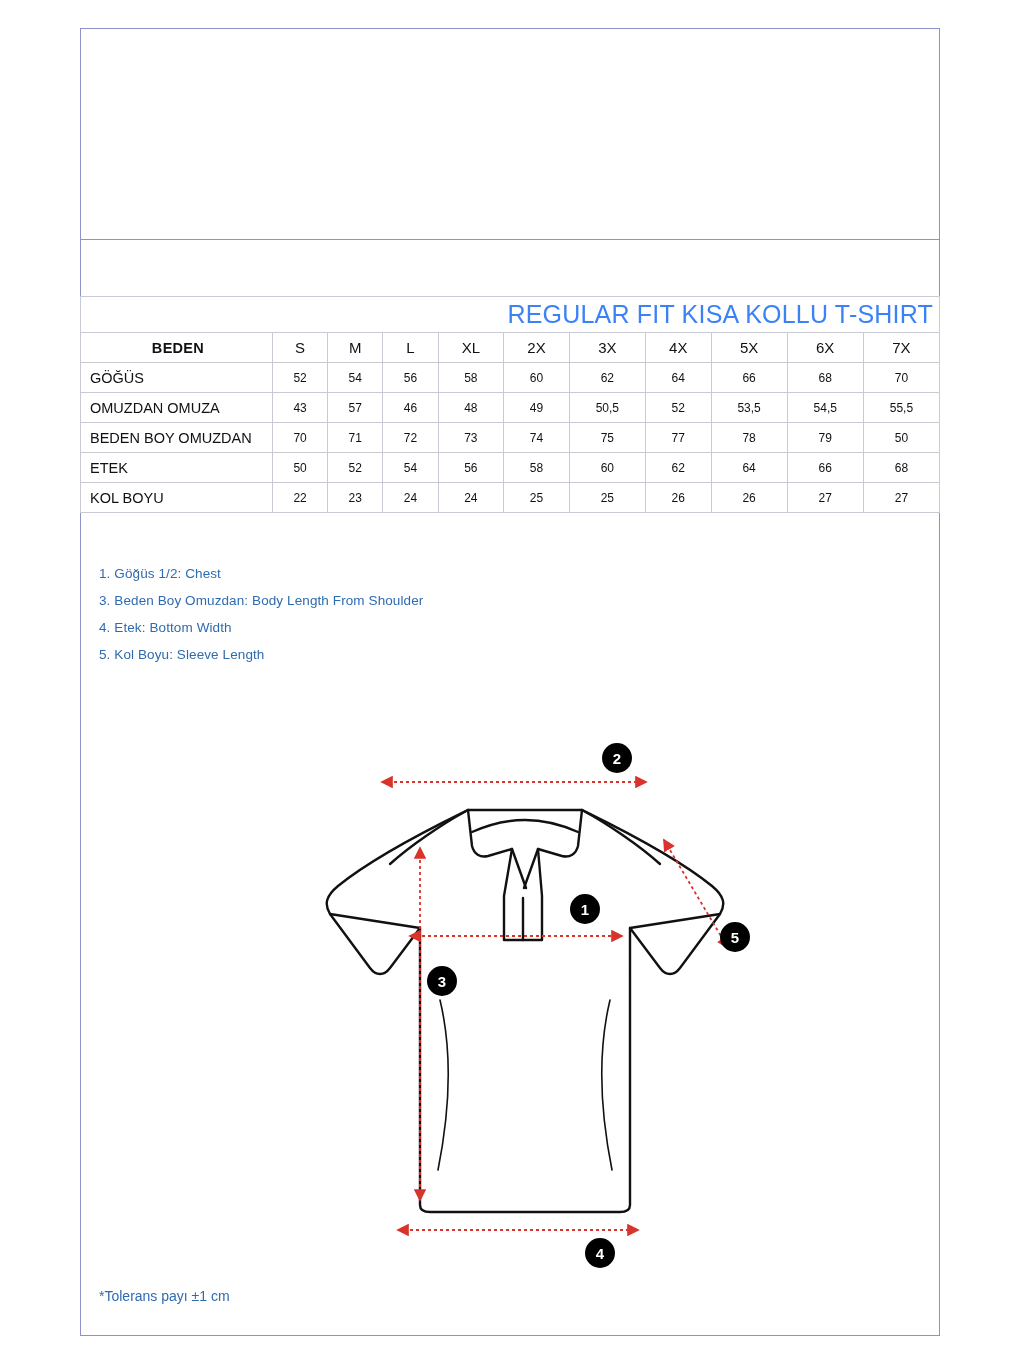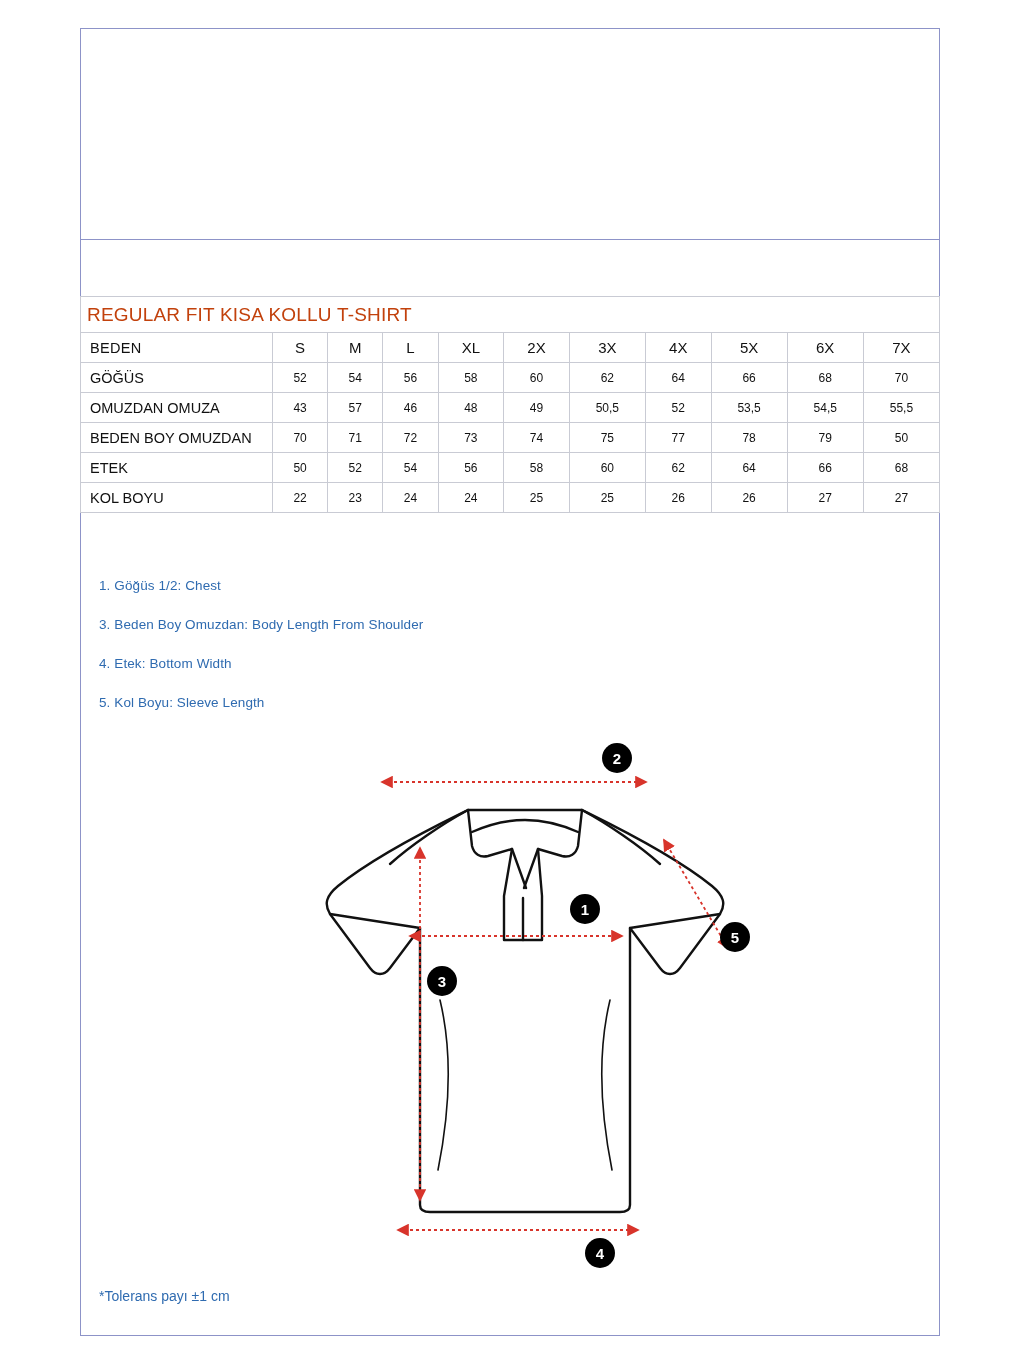--- a/index.html
+++ b/index.html
@@ -39,49 +39,48 @@
   #size-table td, #size-table th {
     border:1px solid #c9cbd4;
     height:30px;
     padding:0 6px;
     font-weight:normal;
     text-align:center;
     vertical-align:middle;
   }
   #size-table .title-cell {
     border:1px solid #c9cbd4;
-    color:#c2410c;
-    font-size:19px;
-    text-align:left;
+    color:#3b82f6;
+    font-size:25px;
+    text-align:right;
     height:36px;
     letter-spacing:0.2px;
   }
   #size-table .rowhead {
     text-align:left;
     font-size:14.5px;
     color:#111;
     width:192px;
     padding-left:9px;
   }
-  #size-table .rowhead.bold { font-weight:normal; letter-spacing:0.3px; }
+  #size-table .rowhead.bold { font-weight:bold; letter-spacing:0.3px;text-align:center; }
   #size-table .sizehead { font-size:15px; color:#111; }
   #size-table td.val { font-size:12px; }
 
   
   #legend {
     position:absolute;
     left:99px; top:560px;
     width:600px;
   }
   #legend div {
     color:#2f6bb0;
     font-size:13.5px;
     line-height:27px;
     letter-spacing:0.1px;
-    margin-top:12px;
   }
 
   
   #diagram {
     position:absolute;
     left:80px; top:700px;
     width:860px; height:600px;
   }
   #tolerance {
     position:absolute;

